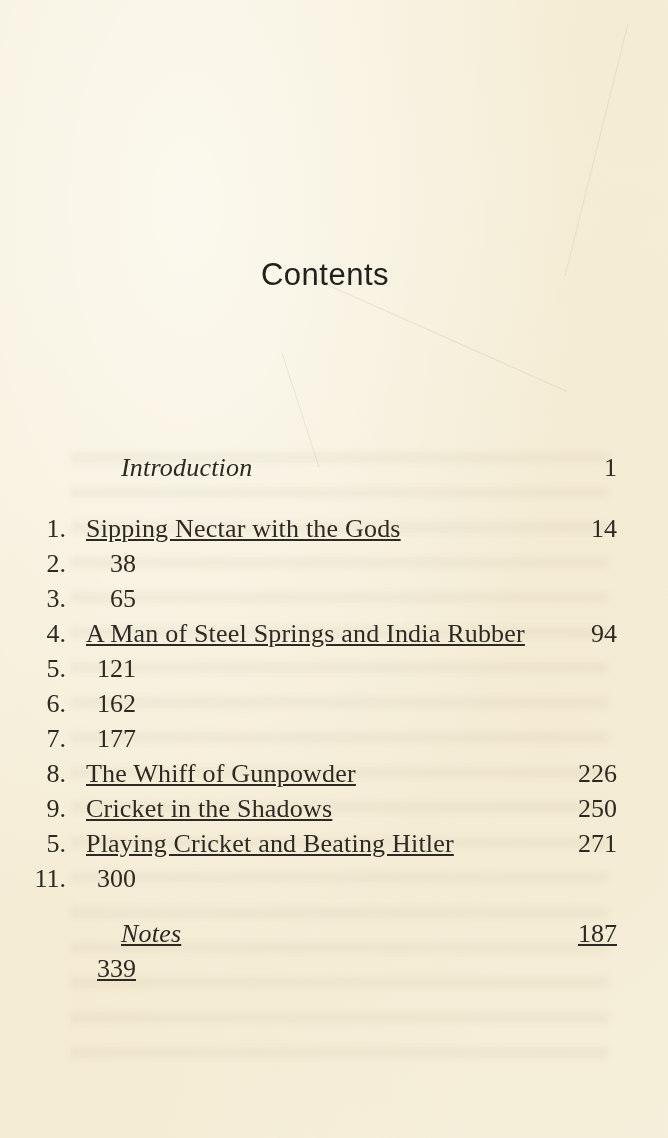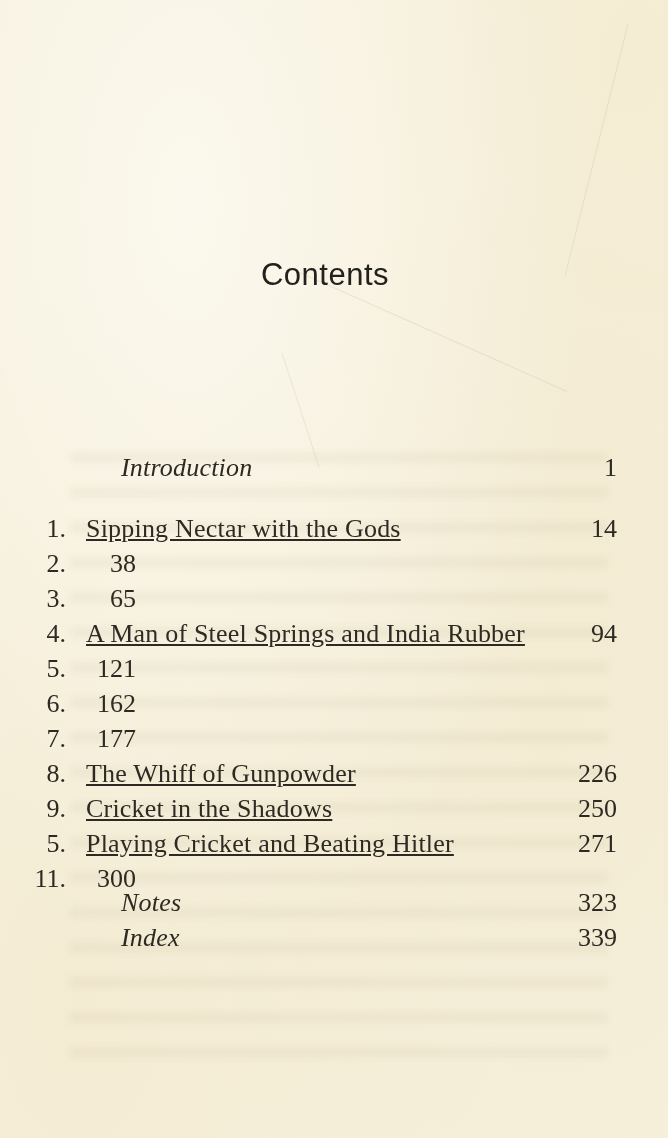--- a/index.html
+++ b/index.html
@@ -62,21 +62,21 @@
     color: #22211e;
   }
 
   .toc-block {
     position: absolute;
     left: 30px;
     right: 51px;
   }
   .front-matter { top: 450px; }
   .chapter-list { top: 511px; }
-  .back-matter  { top: 885px; }
+  .back-matter  { top: 916px; text-decoration: underline; }
 
   .toc-row {
     display: flex;
     align-items: center;
     height: 35px;
     font-size: 26px;
     line-height: 35px;
     color: var(--ink);
   }
   .toc-row .num {
@@ -184,22 +184,21 @@
       <span class="num">11.</span>
       <span class="pg">300</span>
     </div>
   </div>
 
 <div class="toc-block back-matter">
 
     <div class="toc-row">
       <span class="num"></span>
       <span class="label-italic">Notes</span>
-      <span class="pg">323</span>
+      <span class="pg">187</span>
     </div>
 
 
     <div class="toc-row">
       <span class="num"></span>
-      <span class="label-italic">Index</span>
       <span class="pg">339</span>
     </div>
   </div>
 
 </body></html>

